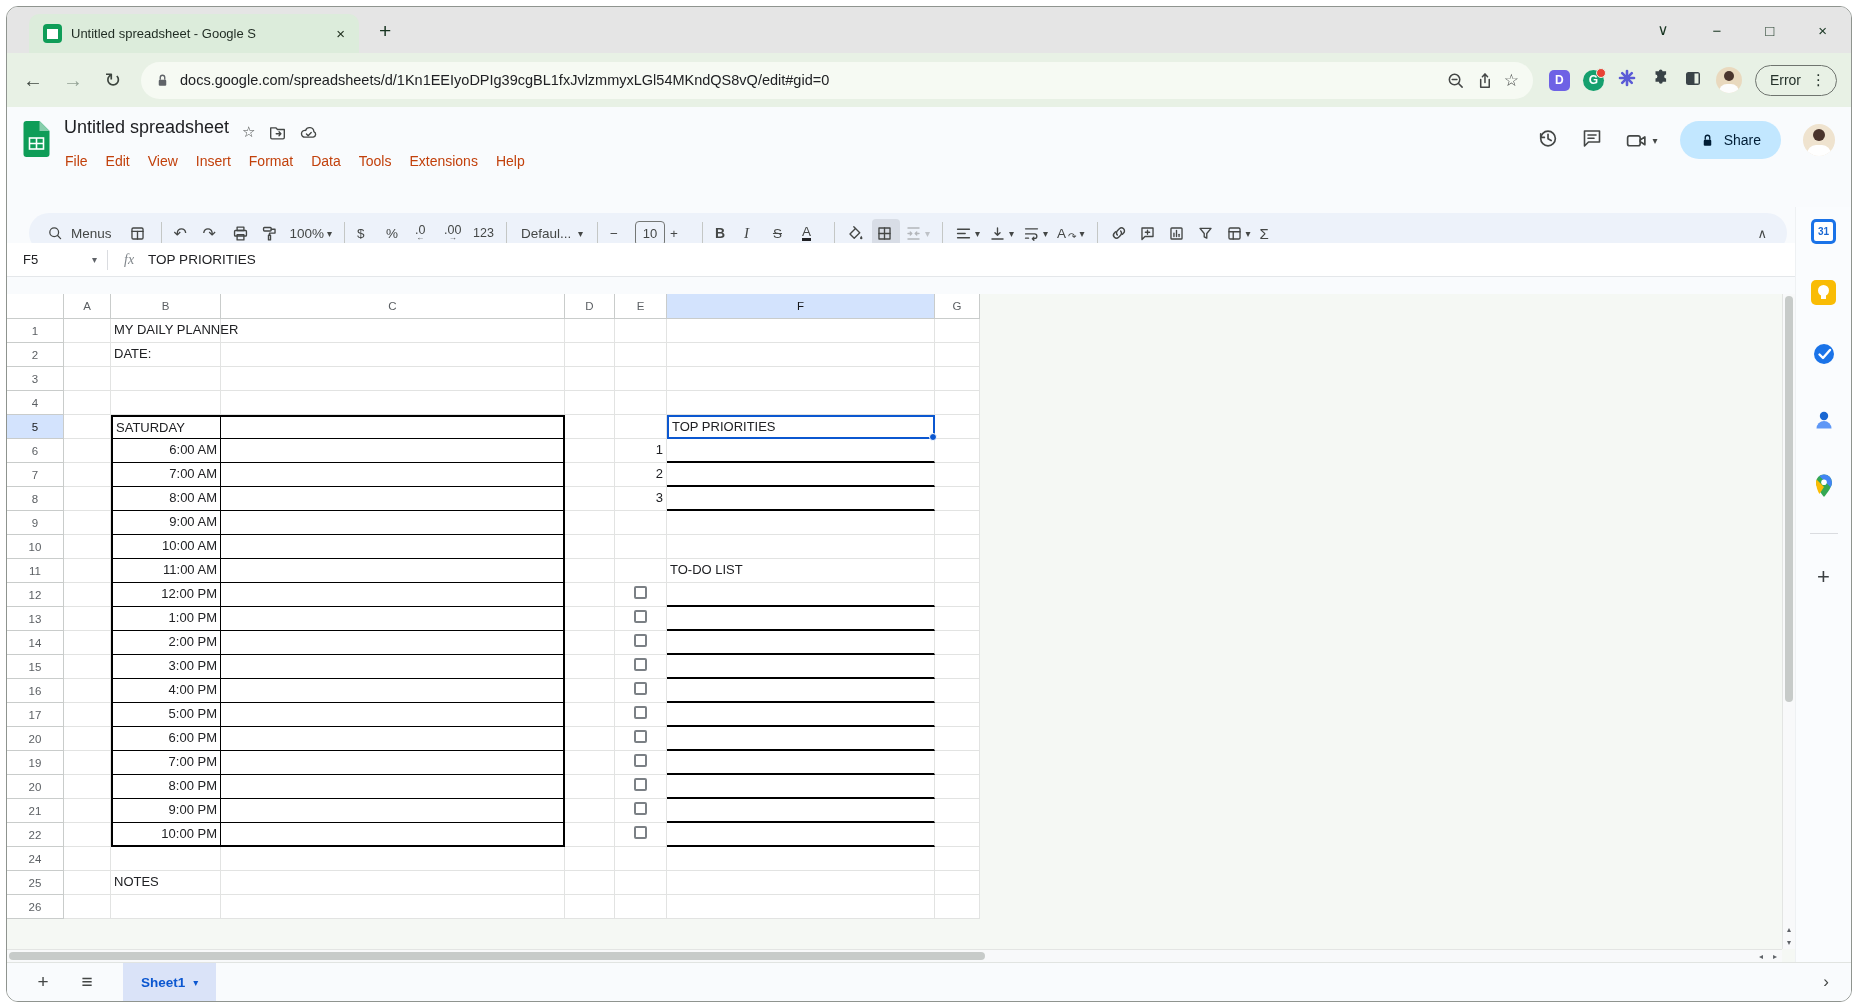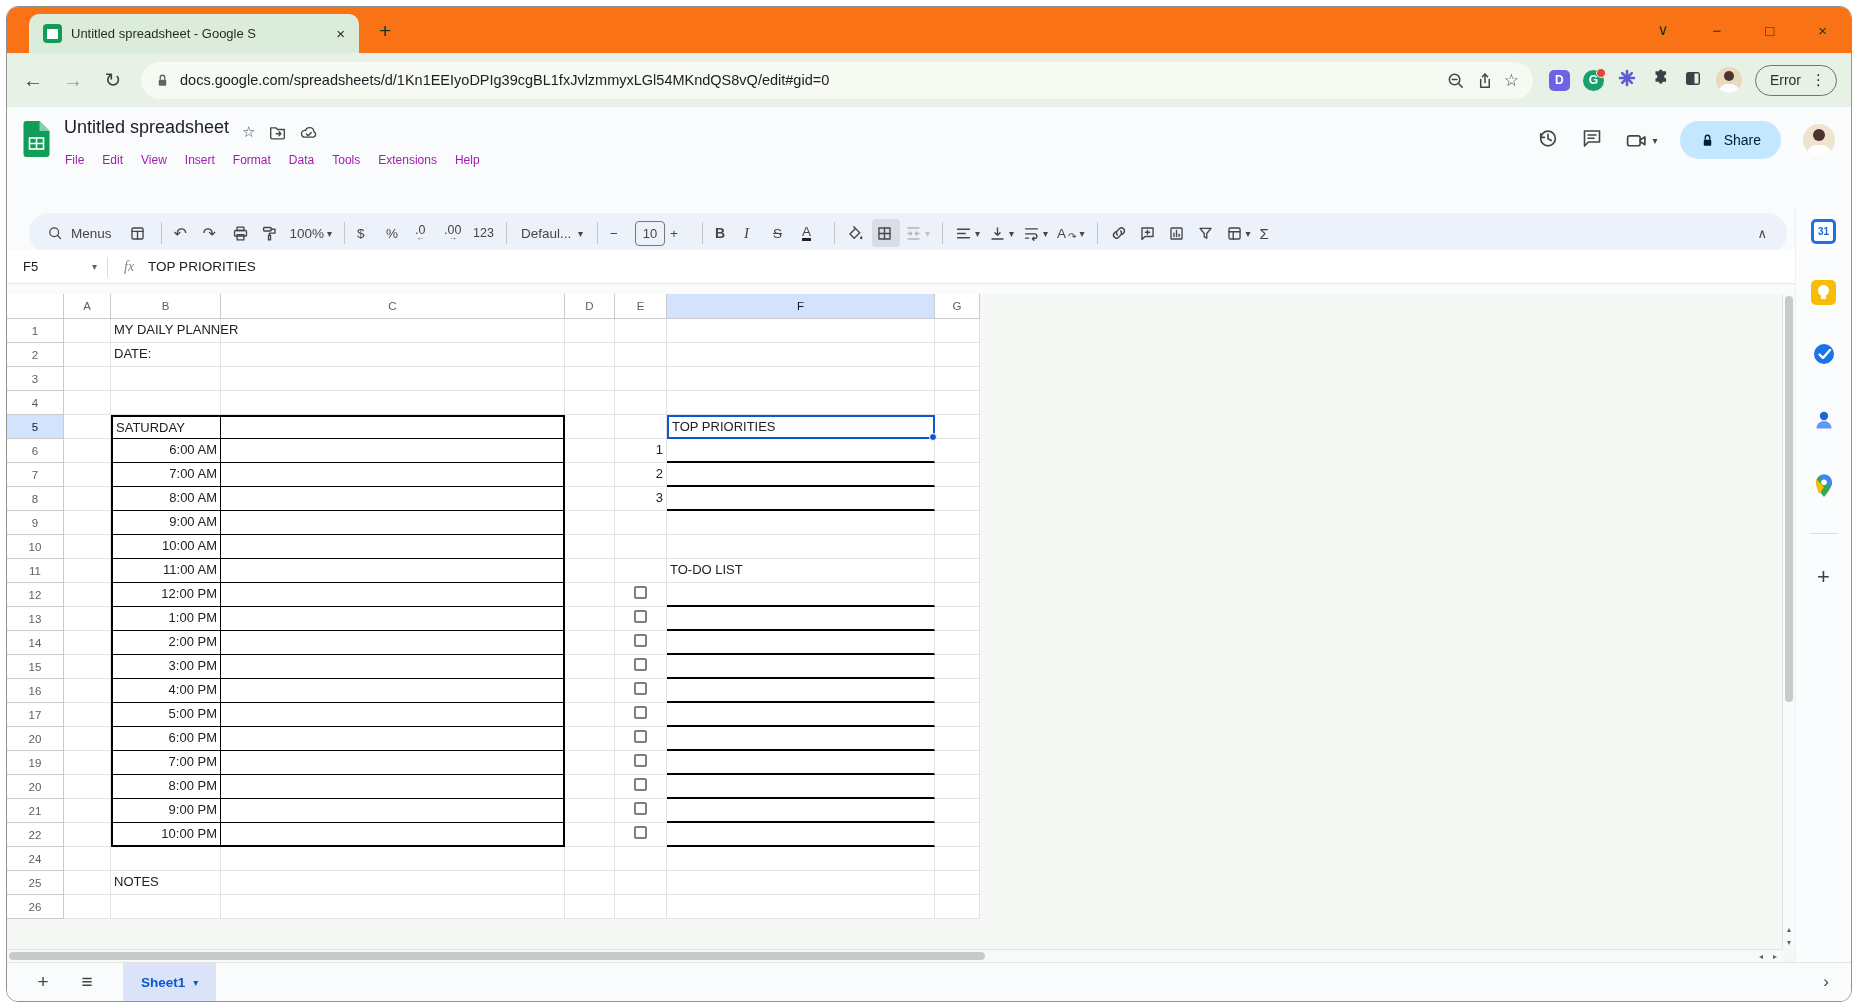--- a/index.html
+++ b/index.html
@@ -1,19 +1,19 @@
 <!DOCTYPE html>
 <html><head>
 <meta charset="utf-8">
 <style>
   *{margin:0;padding:0;box-sizing:border-box}
   html,body{width:1858px;height:1008px;font-family:"Liberation Sans","DejaVu Sans",sans-serif;background:#fff;overflow:hidden}
   .window{position:absolute;left:6px;top:6px;width:1846px;height:996px;border:1px solid #8f948f;border-radius:12px;overflow:hidden;background:#f9fbfd}
   
-  .titlebar{position:absolute;left:0;top:0;right:0;height:46px;background:#f97316}
+  .titlebar{position:absolute;left:0;top:0;right:0;height:46px;background:#e5e5e5}
   .tab{position:absolute;left:22px;top:7px;width:330px;height:39px;background:#dcecdb;border-radius:10px 10px 0 0;display:flex;align-items:center;padding:0 10px 0 14px;gap:9px}
   .favicon{width:19px;height:19px;border-radius:4px;background:#0f9d58;position:relative;flex:none}
   .favicon:before{content:"";position:absolute;left:4px;top:5px;right:4px;bottom:4px;background:
     linear-gradient(#fff,#fff) 0 3px/100% 1.5px no-repeat,
     linear-gradient(#fff,#fff) 4.5px 0/1.5px 100% no-repeat,
     border-box linear-gradient(#fff,#fff) 0 0/100% 100% no-repeat;background-color:#0f9d58;border:1.5px solid #fff}
   .tab-title{font-size:13px;color:#1f2b22;white-space:nowrap;overflow:hidden;flex:1}
   .tab-close{font-size:15px;color:#20301f;padding:0 4px;cursor:default}
   .newtab{position:absolute;left:372px;top:12px;font-size:21px;color:#173420}
   .wincontrols{position:absolute;right:24px;top:0;height:46px;display:flex;align-items:center;gap:44px;color:#173420;font-size:15px}
@@ -35,21 +35,21 @@
   .errbtn{display:flex;align-items:center;gap:6px;border:1px solid #6f746f;border-radius:16px;height:31px;padding:0 6px 0 14px;color:#24312a;font-size:14px}
   .errbtn .kebab{font-size:15px;padding:0 4px}
   
   .app-header{position:absolute;left:0;top:100px;right:0;height:96px;background:#f9fbfd}
   .hdr-left{position:absolute;left:16px;top:10px;display:flex;gap:14px}
   .slogo{width:27px;height:36px;margin-top:4px}
   .title-row{display:flex;gap:13px;height:30px}
   .doc-title{font-size:18px;color:#202124}
   .t-ic{color:#444746;font-size:15px;display:flex;align-items:center}
   .menubar{display:flex;margin-top:2px;margin-left:-8px}
-  .menu-item{font-size:12px;color:#a21caf;padding:4px 9px;border-radius:10px}
+  .menu-item{font-size:14px;color:#c2410c;padding:4px 9px;border-radius:10px}
   .hdr-right{position:absolute;right:16px;top:14px;display:flex;align-items:center;gap:22px}
   .sharebtn{height:38px;border-radius:19px;background:#c2e7ff;display:flex;align-items:center;gap:9px;padding:0 20px;color:#001d35;font-size:14px;font-weight:500}
   .avatar-lg{width:32px;height:32px;border-radius:50%;background:#efe3cf;position:relative;overflow:hidden}
   .avatar-lg i{position:absolute;left:50%;top:5px;width:12px;height:12px;margin-left:-6px;border-radius:50%;background:#4a342c}
   .avatar-lg u{position:absolute;left:50%;bottom:-2px;width:24px;height:13px;margin-left:-12px;border-radius:9px 9px 0 0;background:#fff}
   
   .toolbar{position:absolute;left:22px;top:206px;right:64px;height:40px;background:#edf2fa;border-radius:20px;display:flex;align-items:center;padding:0 10px;gap:1px;color:#444746;font-size:13.5px}
   .tbtn{height:28px;min-width:28px;display:flex;align-items:center;justify-content:space-between;border-radius:4px;padding:0 4px;gap:2px;flex:none}
   .tbtn.active{background:#d8dde6}
   .tbtn .dd{font-size:10px;color:#444746;margin-left:1px}
@@ -60,21 +60,21 @@
   .sizebox{width:30px;height:25px;border:1px solid #747775;border-radius:4px;display:flex;align-items:center;justify-content:center;font-size:13px}
   .bold{font-weight:bold;font-size:14px}
   .italic{font-style:italic;font-family:"Liberation Serif",serif;font-size:15px}
   .strike{text-decoration:line-through;font-size:13.5px}
   .tcolor{font-size:13.5px;border-bottom:3px solid #202124;line-height:13px;padding-bottom:0}
   .numfmt{display:flex;flex-direction:column;align-items:center;line-height:10px;font-size:12.5px}
   .numfmt .sub{font-size:8px;line-height:6px}
   .sigma{font-size:15px}
   .collapse{margin-left:auto;font-size:13px;color:#444746;padding-right:10px}
   
-  .formula-bar{position:absolute;left:0;top:243px;right:56px;height:34px;background:#fff;border-bottom:1px solid #e4e7ea;display:flex;align-items:center}
+  .formula-bar{position:absolute;left:0;top:236px;right:56px;height:34px;background:#fff;border-bottom:1px solid #e4e7ea;display:flex;align-items:center}
   .cellref{width:100px;display:flex;align-items:center;justify-content:space-between;padding:0 10px 0 16px;font-size:13px;color:#202124}
   .cellref .dd{font-size:10px;color:#5f6368}
   .fdiv{width:1px;height:20px;background:#dadce0}
   .fx{font-style:italic;color:#80868b;font-size:14px;font-family:"Liberation Serif",serif;margin:0 14px 0 16px}
   .fval{font-size:13.5px;color:#202124}
   
   .grid{position:absolute;left:0;top:287px;right:56px;bottom:39px;background:#f5f8f4;overflow:hidden}
   .g-hrow{display:flex;height:25px}
   .g-h{background:#fff;border-right:1px solid #c9cccb;border-bottom:1px solid #c9cccb;color:#5b5f63;font-size:11.5px;display:flex;align-items:center;justify-content:center;flex:none}
   .g-h.hsel{background:#d3e3fd;color:#18191b}

